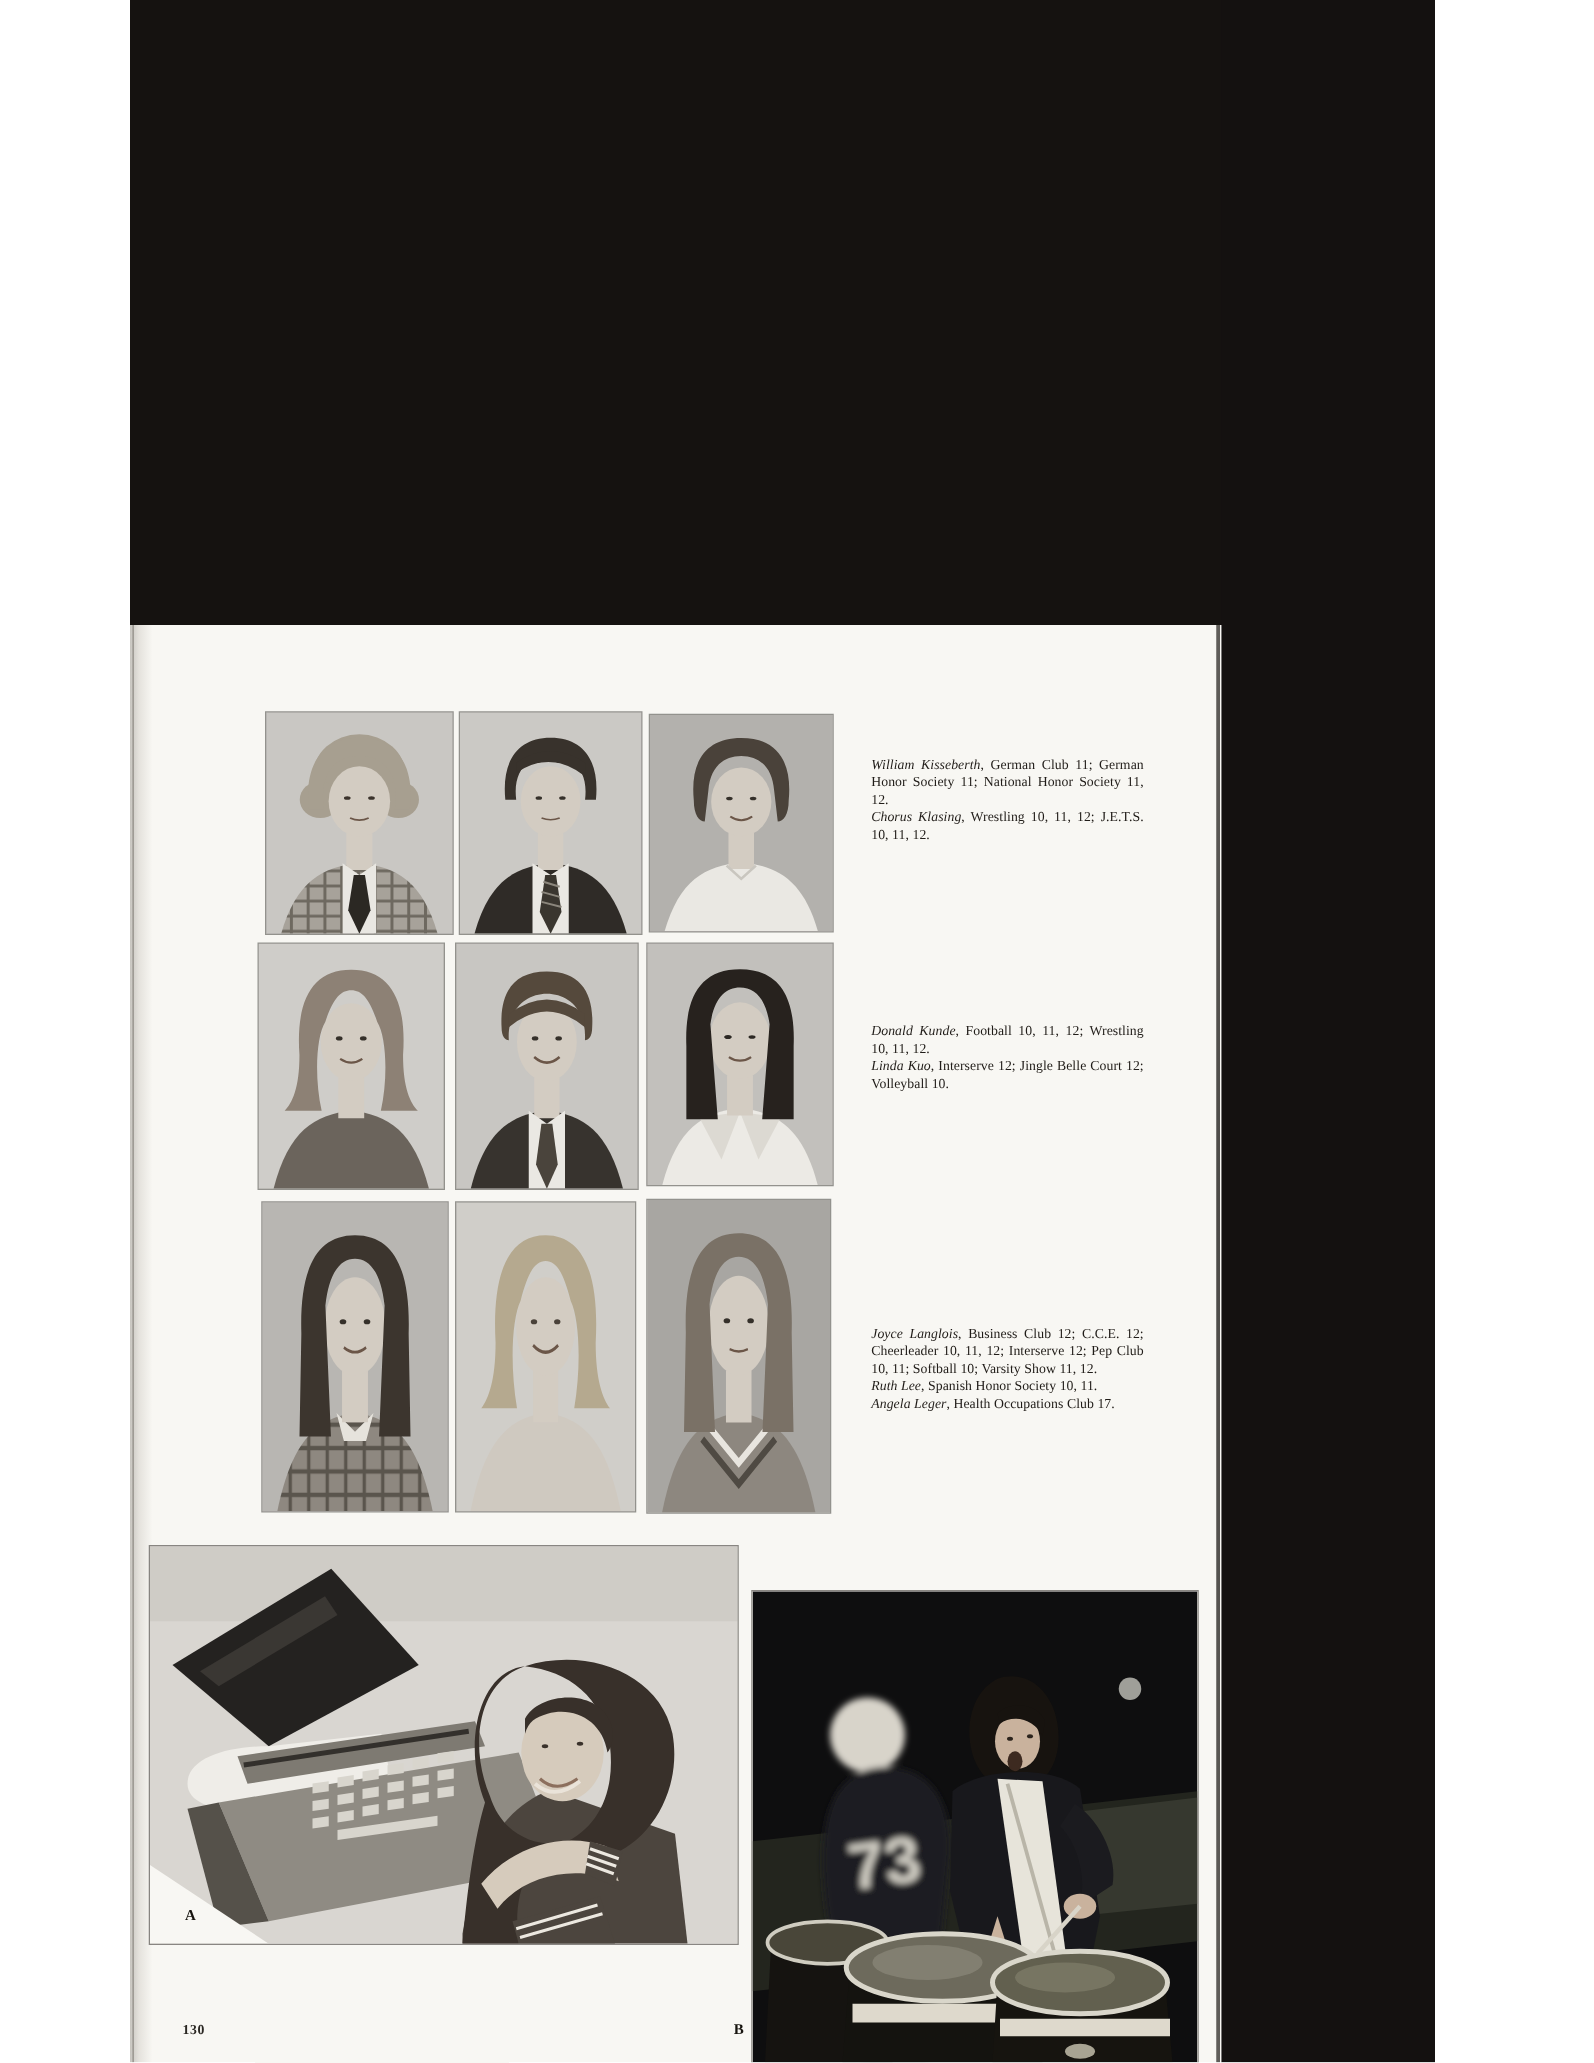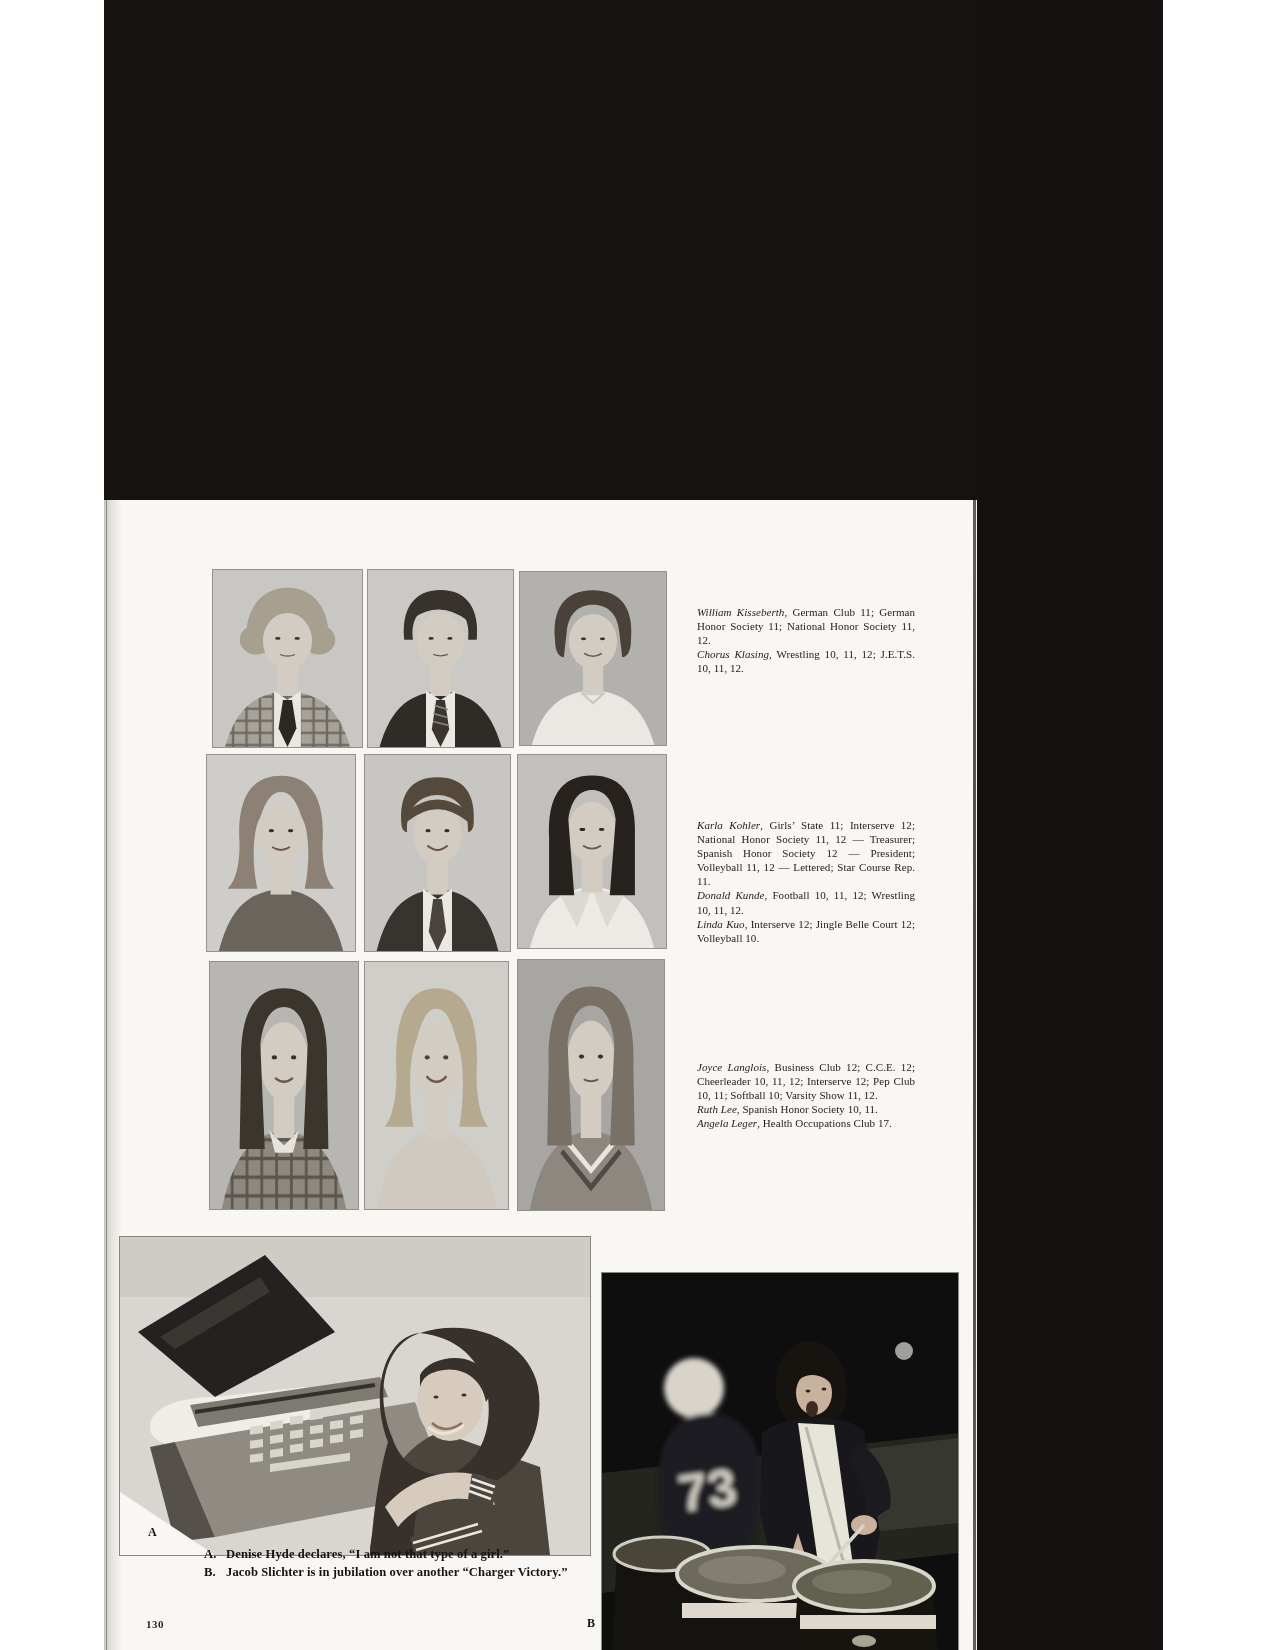--- a/index.html
+++ b/index.html
@@ -1,16 +1,16 @@
 <!DOCTYPE html>
 <html><head>
 <meta charset="utf-8">
 <style>
   html,body{margin:0;padding:0;background:#ffffff;}
-  #canvas{position:relative;width:1275px;height:1650px;background:#ffffff;overflow:hidden;
+  #canvas{position:relative;width:1148px;height:1650px;background:#ffffff;overflow:hidden;
           font-family:"Liberation Serif","DejaVu Serif",serif;}
   .abs{position:absolute;}
   
   .black-top{left:104px;top:0;width:1059px;height:500px;background:#151210;}
   .black-right{left:977px;top:0;width:186px;height:1650px;background:#141110;}
   .torn-edge{left:110px;top:495px;width:870px;height:4px;
              background:repeating-linear-gradient(90deg,#151210 0 34px,rgba(21,18,16,0) 34px 52px);
              transform:rotate(-0.15deg);}
   
   .page{left:104px;top:500px;width:873px;height:1150px;background:#f8f7f3;}
@@ -198,21 +198,20 @@
         <path d="M45 63 Q50 65 55 63" stroke="#6b5648" stroke-width="1" fill="none"></path>
       </svg>
     </div>
 
     <div class="abs entries" style="left:593px;top:105px">
       <p><i>William Kisseberth</i><span>, German Club 11; German Honor Society 11; National Honor Society 11, 12.</span></p>
       <p><i>Chorus Klasing</i><span>, Wrestling 10, 11, 12; J.E.T.S. 10, 11, 12.</span></p>
     </div>
 
     <div class="abs entries" style="left:593px;top:318px">
-      <p><i>Karla Kohler</i><span>, Girls’ State 11; Interserve 12; National Honor Society 11, 12 — Treasurer; Spanish Honor Society 12 — President; Volleyball 11, 12 — Lettered; Star Course Rep. 11.</span></p>
       <p><i>Donald Kunde</i><span>, Football 10, 11, 12; Wrestling 10, 11, 12.</span></p>
       <p><i>Linda Kuo</i><span>, Interserve 12; Jingle Belle Court 12; Volleyball 10.</span></p>
     </div>
 
     <div class="abs entries" style="left:593px;top:560px">
       <p><i>Joyce Langlois</i><span>, Business Club 12; C.C.E. 12; Cheerleader 10, 11, 12; Interserve 12; Pep Club 10, 11; Softball 10; Varsity Show 11, 12.</span></p>
       <p><i>Ruth Lee</i><span>, Spanish Honor Society 10, 11.</span></p>
       <p><i>Angela Leger</i><span>, Health Occupations Club 17.</span></p>
     </div>
 
@@ -324,21 +323,17 @@
           <path d="M196 312 L330 312 L336 377 L192 377 Z" fill="#16140f"></path>
           <ellipse cx="262" cy="313" rx="70" ry="25" fill="#62604f" stroke="#d9d6ca" stroke-width="4"></ellipse>
           <ellipse cx="250" cy="309" rx="40" ry="12" fill="#86836f" opacity=".6"></ellipse>
           <rect x="198" y="342" width="136" height="14" fill="#ded9cc"></rect>
           <ellipse cx="262" cy="368" rx="12" ry="6" fill="#a8a493"></ellipse>
         </g>
       </svg>
     </div>
     <div class="abs photo-label" style="left:483px;top:1116px">B</div>
 
-    <div class="abs captions" style="left:100px;top:1046px">
-      <div class="cl"><span class="lbl">A.</span><span>Denise Hyde declares, “I am not that type of a girl.”</span></div>
-      <div class="cl"><span class="lbl">B.</span><span>Jacob Slichter is in jubilation over another “Charger Victory.”</span></div>
-    </div>
 
     <div class="abs pagenum" style="left:42px;top:1118px">130</div>
   </div>
 
 </div>
 
 </body></html>

